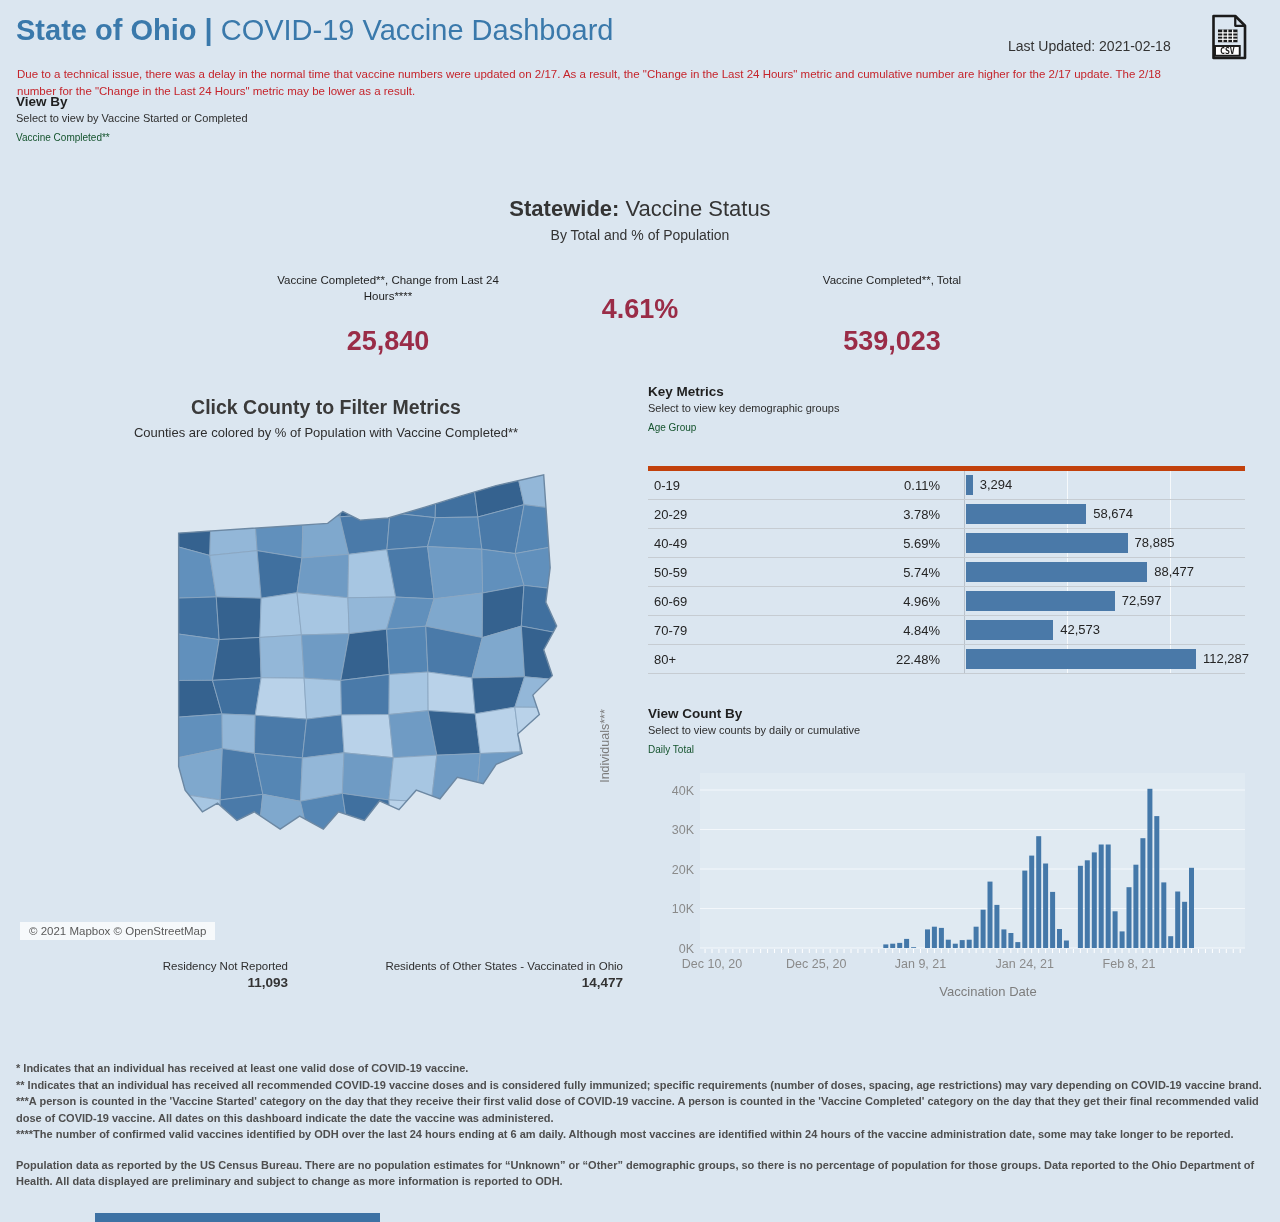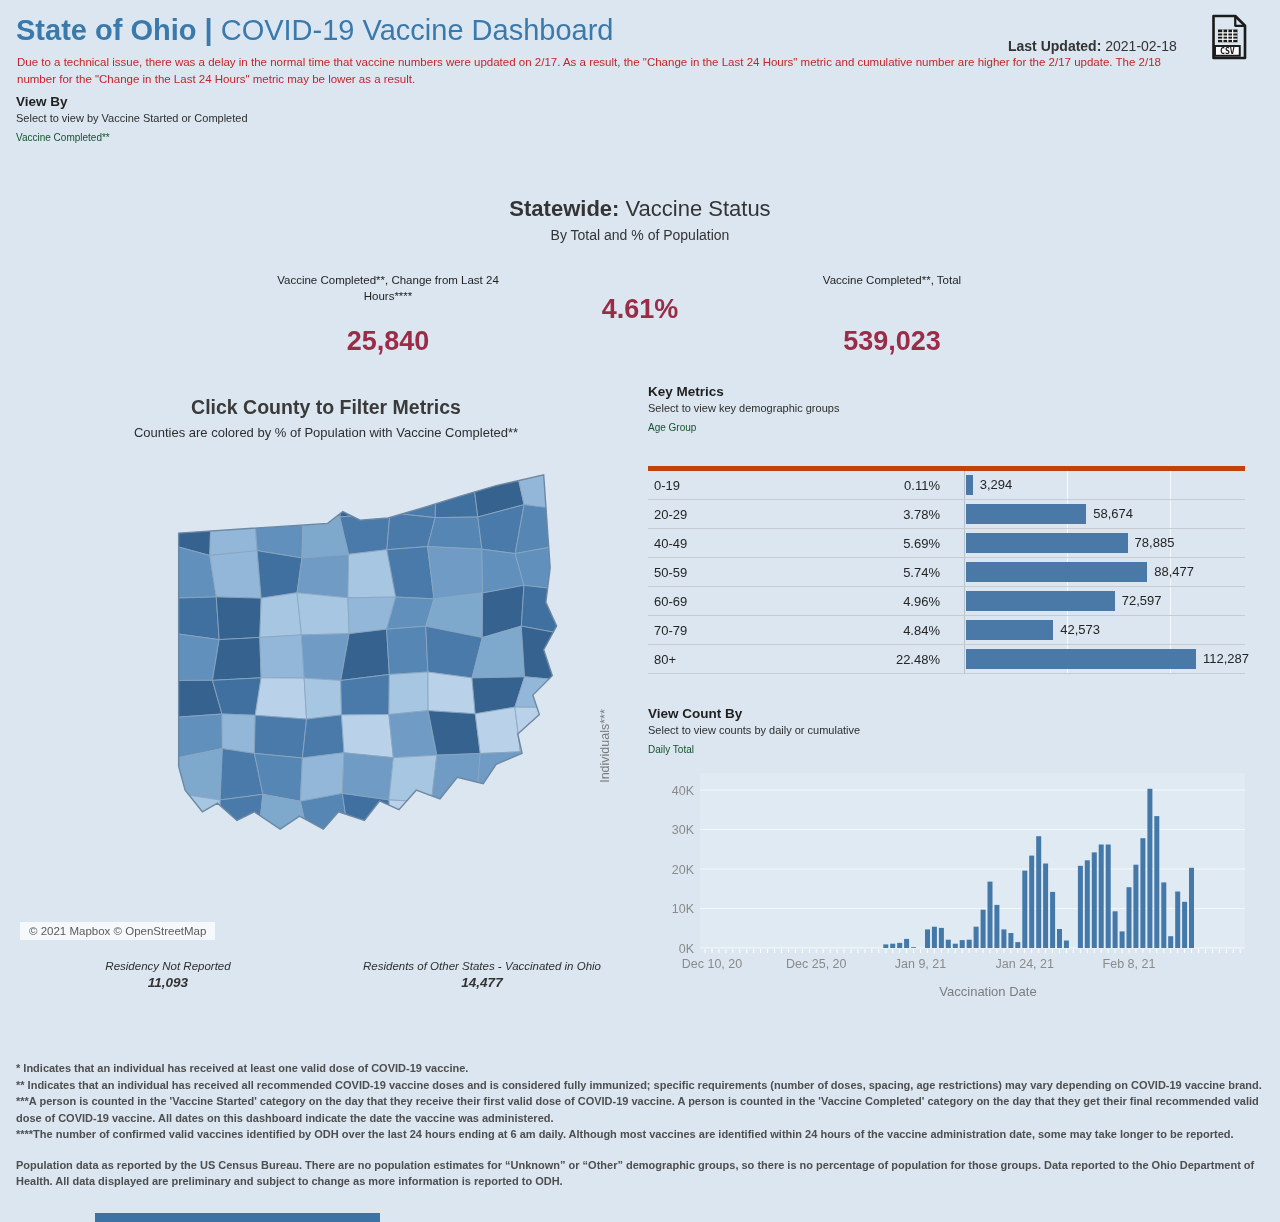--- a/index.html
+++ b/index.html
@@ -2,23 +2,23 @@
 <html><head>
 <meta charset="utf-8">
 <style>
   html,body{margin:0;padding:0;}
   body{font-family:"Liberation Sans",sans-serif;background:#dbe6f0;}
   .page{position:relative;width:1280px;height:1222px;background:#dbe6f0;overflow:hidden;}
 
   
   .title{position:absolute;left:16px;top:14px;font-size:29px;color:#3a79ab;white-space:nowrap;}
   .title .tb{font-weight:bold;}
-  .notice{position:absolute;left:17px;top:54px;width:1155px;font-size:11.5px;line-height:1.45;color:#c5242b;}
+  .notice{position:absolute;left:17px;top:66px;width:1155px;font-size:11.5px;line-height:1.45;color:#c5242b;}
   .last-updated{position:absolute;left:1008px;top:38px;font-size:14px;color:#333;white-space:nowrap;}
-  .last-updated b{font-weight:bold;}
+  .last-updated b{font-weight:normal;}
   .csv-btn{position:absolute;left:1203px;top:13px;width:48px;height:48px;cursor:pointer;}
 
   
   .param-title{font-size:13.5px;font-weight:bold;color:#1f1f1f;}
   .param-hint{font-size:11px;color:#2e2e2e;margin-top:3px;}
   .param-select{font-size:10px;color:#14532d;margin-top:8px;cursor:pointer;}
   #view-by{position:absolute;left:16px;top:94px;}
 
   
   .statewide-head{position:absolute;left:0;top:196px;width:1280px;text-align:center;color:#343434;}
@@ -30,21 +30,21 @@
   .metric-label{font-size:11.5px;color:#1f1f1f;line-height:1.4;min-height:32px;padding:0 12px;}
   .metric-value{margin-top:22px;font-size:27px;font-weight:bold;color:#9a2c47;}
 
   
   .map-head{position:absolute;left:20px;top:396px;width:612px;text-align:center;color:#3a3a3a;}
   .map-head h3{margin:0;font-size:19.5px;font-weight:bold;}
   .map-sub{font-size:13px;margin-top:6px;color:#2e2e2e;}
   #ohio-map{position:absolute;left:28px;top:452px;cursor:pointer;}
   .attribution{position:absolute;left:20px;top:922px;background:rgba(255,255,255,0.75);
     padding:3px 9px;font-size:11.5px;color:#5a5a5a;}
-  .map-stat{position:absolute;top:960px;text-align:center;color:#2e2e2e;font-style:italic;}
+  .map-stat{position:absolute;top:960px;text-align:right;color:#2e2e2e;}
   .map-stat .lbl{font-size:11.5px;}
   .map-stat .val{font-size:13.5px;font-weight:bold;margin-top:3px;color:#333;}
   #stat-residency{left:48px;width:240px;}
   #stat-other{left:341px;width:282px;}
 
   
   #key-metrics-head{position:absolute;left:648px;top:384px;}
   #age-rows{position:absolute;left:648px;top:466px;width:597px;border-top:5px solid #c2410c;}
   .age-row{display:flex;align-items:center;height:28px;border-bottom:1px solid #c6ccd2;cursor:pointer;}
   .age-label{width:200px;font-size:13px;color:#252525;padding-left:6px;}

